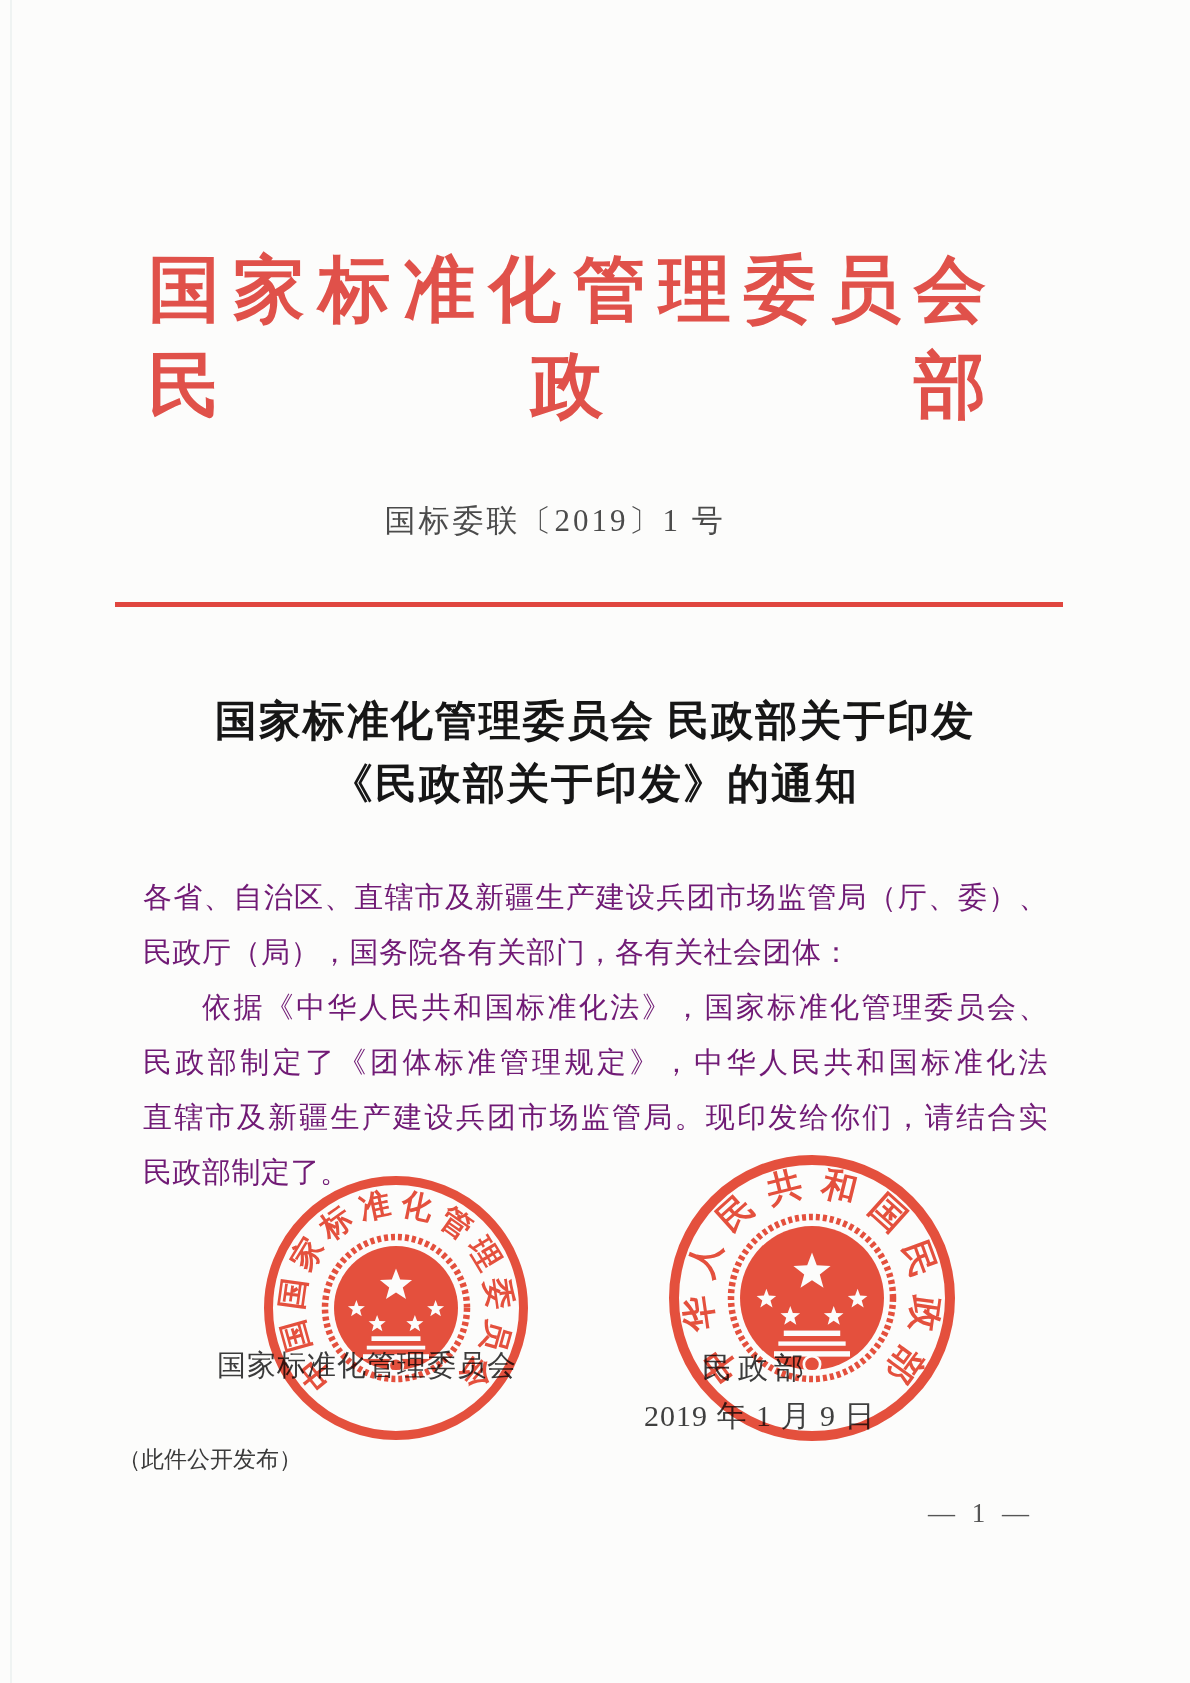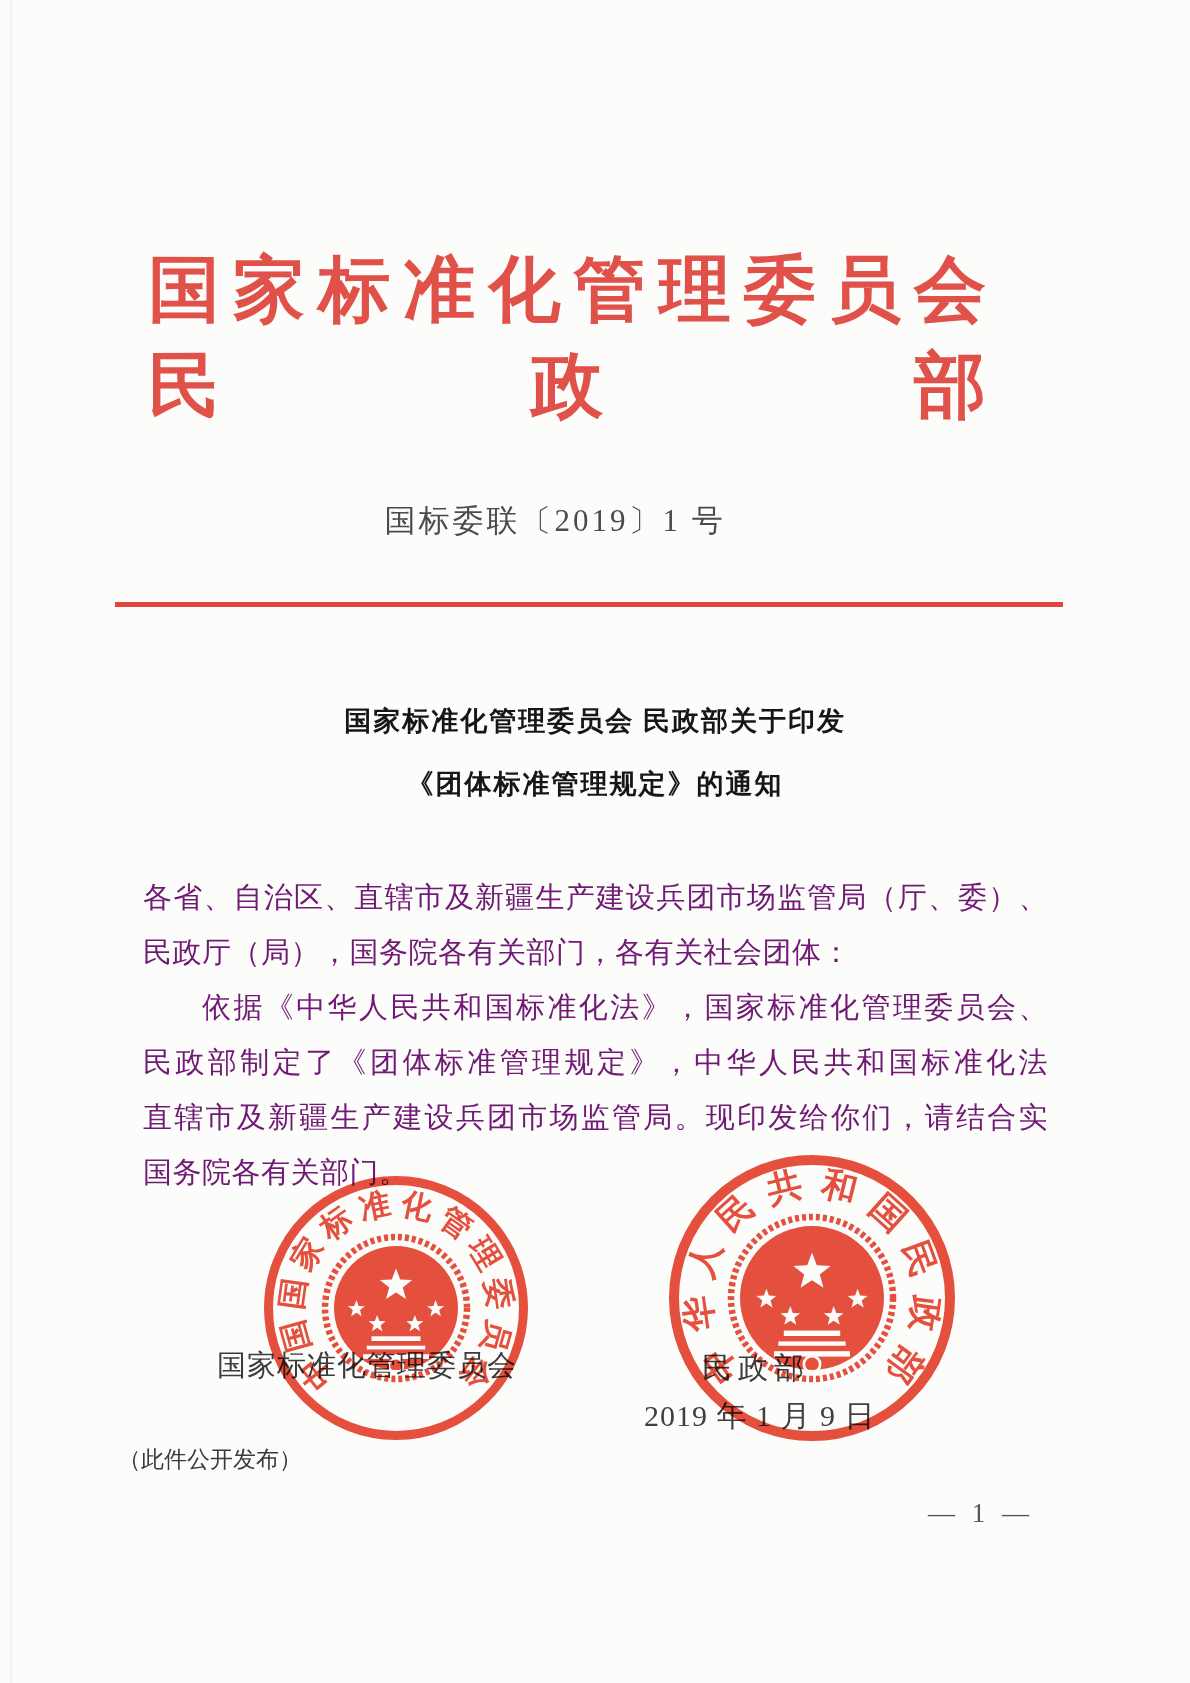--- a/index.html
+++ b/index.html
@@ -23,21 +23,21 @@
   .doc-number {
     position:absolute; left:0; top:500px; width:1190px; text-align:center;
     transform:translateX(-40px);
     font-size:31px; color:#4b4b4b; letter-spacing:3px;
   }
 
   .red-rule { position:absolute; left:115px; top:602px; width:948px; height:5px;
     background:#e0463f; }
 
   .title { position:absolute; left:0; top:690px; width:1190px; text-align:center;
-    font-weight:bold; color:#161616; font-size:27px; }
+    font-weight:bold; color:#161616; font-size:42px; }
   .title .t-line { line-height:63px; letter-spacing:2px; }
 
   .body-text { position:absolute; left:143px; top:870px; width:905px;
     font-size:29px; color:#701a75; }
   .bl { height:55px; line-height:55px; letter-spacing:.5px; }
   .bl.just { text-align:justify; text-align-last:justify; text-justify:inter-character; }
   .bl.indent { padding-left:59px; }
 
   .sig { position:absolute; color:#3b3b3b; }
   .sig-left  { left:217px; top:1346px; font-size:29px; letter-spacing:1px; }
@@ -63,30 +63,30 @@
     <div class="h-line">国家标准化管理委员会</div>
     <div class="h-line">民政部</div>
   </div>
 
   <div class="doc-number">国标委联〔2019〕1 号</div>
 
   <div class="red-rule"></div>
 
   <div class="title">
     <div class="t-line">国家标准化管理委员会 民政部关于印发</div>
-    <div class="t-line">《团体标准管理规定》的通知</div>
+    <div class="t-line">《民政部关于印发》的通知</div>
   </div>
 
   <div class="body-text">
     <div class="bl just">各省、自治区、直辖市及新疆生产建设兵团市场监管局（厅、委）、</div>
     <div class="bl">民政厅（局），国务院各有关部门，各有关社会团体：</div>
     <div class="bl just indent">依据《中华人民共和国标准化法》，国家标准化管理委员会、</div>
     <div class="bl just">民政部制定了《团体标准管理规定》，中华人民共和国标准化法</div>
     <div class="bl just">直辖市及新疆生产建设兵团市场监管局。现印发给你们，请结合实</div>
-    <div class="bl">国务院各有关部门。</div>
+    <div class="bl">民政部制定了。</div>
   </div>
 
   <div class="sig sig-left">国家标准化管理委员会</div>
   <div class="sig sig-right">民政部</div>
   <div class="issue-date">2019 年 1 月 9 日</div>
 
   <svg id="seal-left" class="seal" width="276" height="276" viewBox="0 0 276 276">
       <circle cx="138" cy="138" r="127.5" fill="none" stroke="#e5432f" stroke-width="9"></circle>
       <g transform="translate(138 138)">
         <circle cx="0" cy="0" r="71" fill="none" stroke="#e5432f" stroke-width="6.5" stroke-dasharray="4 3"></circle>

